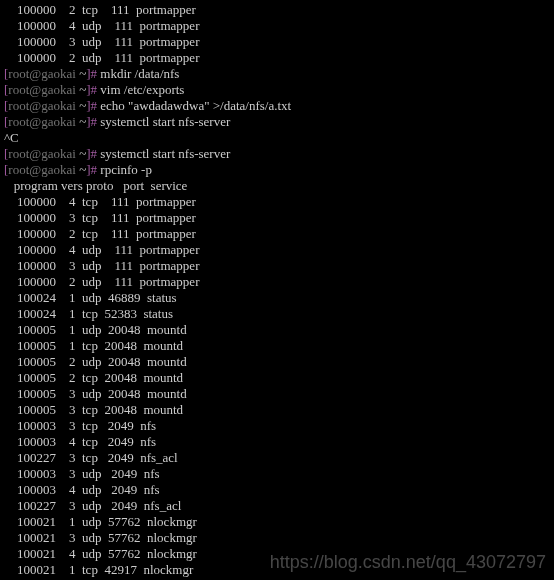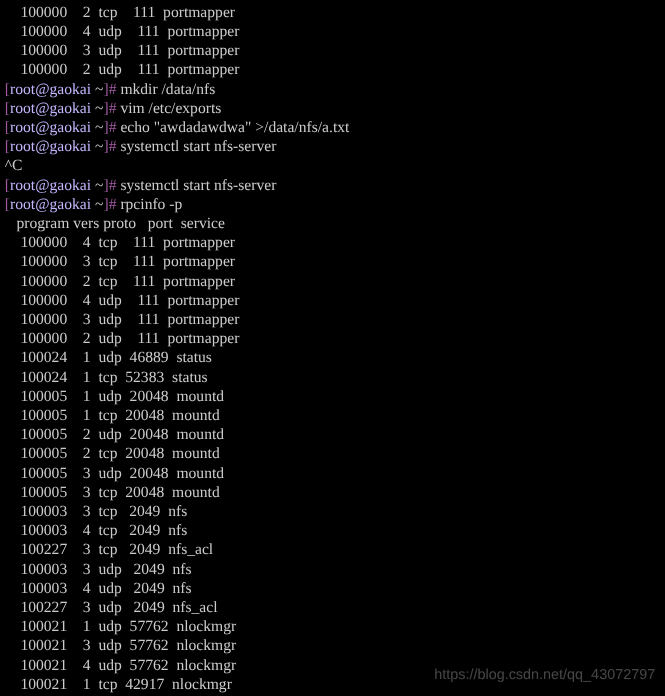--- a/index.html
+++ b/index.html
@@ -14,28 +14,28 @@
     height: 580px;
     overflow: hidden;
     position: relative;
   }
   .terminal {
     padding: 2px 4px;
     white-space: pre;
   }
   .row { white-space: pre; font-family: Liberation Serif, serif; }
   .purple { color: #a05aa0; }
-  .orange { color: #c4b5fd; }
+  .orange { color: #737373; }
   .white { color: #ccc; }
   .watermark {
     position: absolute;
     right: 8px;
     bottom: 10px;
     color: rgba(200,200,200,0.35);
-    font-size: 12px;
+    font-size: 18px;
     font-family: Arial, sans-serif;
   }
 </style>
 </head>
 <body>
 
 <div class="terminal" id="term"><div class="row white">    100000    2  tcp    111  portmapper</div><div class="row white">    100000    4  udp    111  portmapper</div><div class="row white">    100000    3  udp    111  portmapper</div><div class="row white">    100000    2  udp    111  portmapper</div><div class="row"><span class="purple">[</span><span class="orange">root@gaokai</span><span class="white"> ~</span><span class="purple">]#</span><span class="white"> mkdir /data/nfs</span></div><div class="row"><span class="purple">[</span><span class="orange">root@gaokai</span><span class="white"> ~</span><span class="purple">]#</span><span class="white"> vim /etc/exports</span></div><div class="row"><span class="purple">[</span><span class="orange">root@gaokai</span><span class="white"> ~</span><span class="purple">]#</span><span class="white"> echo "awdadawdwa" &gt;/data/nfs/a.txt</span></div><div class="row"><span class="purple">[</span><span class="orange">root@gaokai</span><span class="white"> ~</span><span class="purple">]#</span><span class="white"> systemctl start nfs-server</span></div><div class="row white">^C</div><div class="row"><span class="purple">[</span><span class="orange">root@gaokai</span><span class="white"> ~</span><span class="purple">]#</span><span class="white"> systemctl start nfs-server</span></div><div class="row"><span class="purple">[</span><span class="orange">root@gaokai</span><span class="white"> ~</span><span class="purple">]#</span><span class="white"> rpcinfo -p</span></div><div class="row white">   program vers proto   port  service</div><div class="row white">    100000    4  tcp    111  portmapper</div><div class="row white">    100000    3  tcp    111  portmapper</div><div class="row white">    100000    2  tcp    111  portmapper</div><div class="row white">    100000    4  udp    111  portmapper</div><div class="row white">    100000    3  udp    111  portmapper</div><div class="row white">    100000    2  udp    111  portmapper</div><div class="row white">    100024    1  udp  46889  status</div><div class="row white">    100024    1  tcp  52383  status</div><div class="row white">    100005    1  udp  20048  mountd</div><div class="row white">    100005    1  tcp  20048  mountd</div><div class="row white">    100005    2  udp  20048  mountd</div><div class="row white">    100005    2  tcp  20048  mountd</div><div class="row white">    100005    3  udp  20048  mountd</div><div class="row white">    100005    3  tcp  20048  mountd</div><div class="row white">    100003    3  tcp   2049  nfs</div><div class="row white">    100003    4  tcp   2049  nfs</div><div class="row white">    100227    3  tcp   2049  nfs_acl</div><div class="row white">    100003    3  udp   2049  nfs</div><div class="row white">    100003    4  udp   2049  nfs</div><div class="row white">    100227    3  udp   2049  nfs_acl</div><div class="row white">    100021    1  udp  57762  nlockmgr</div><div class="row white">    100021    3  udp  57762  nlockmgr</div><div class="row white">    100021    4  udp  57762  nlockmgr</div><div class="row white">    100021    1  tcp  42917  nlockmgr</div><div class="row white">    100021    3  tcp  42917  nlockmgr</div></div>
 <div class="watermark">https://blog.csdn.net/qq_43072797</div>
 
 </body></html>

